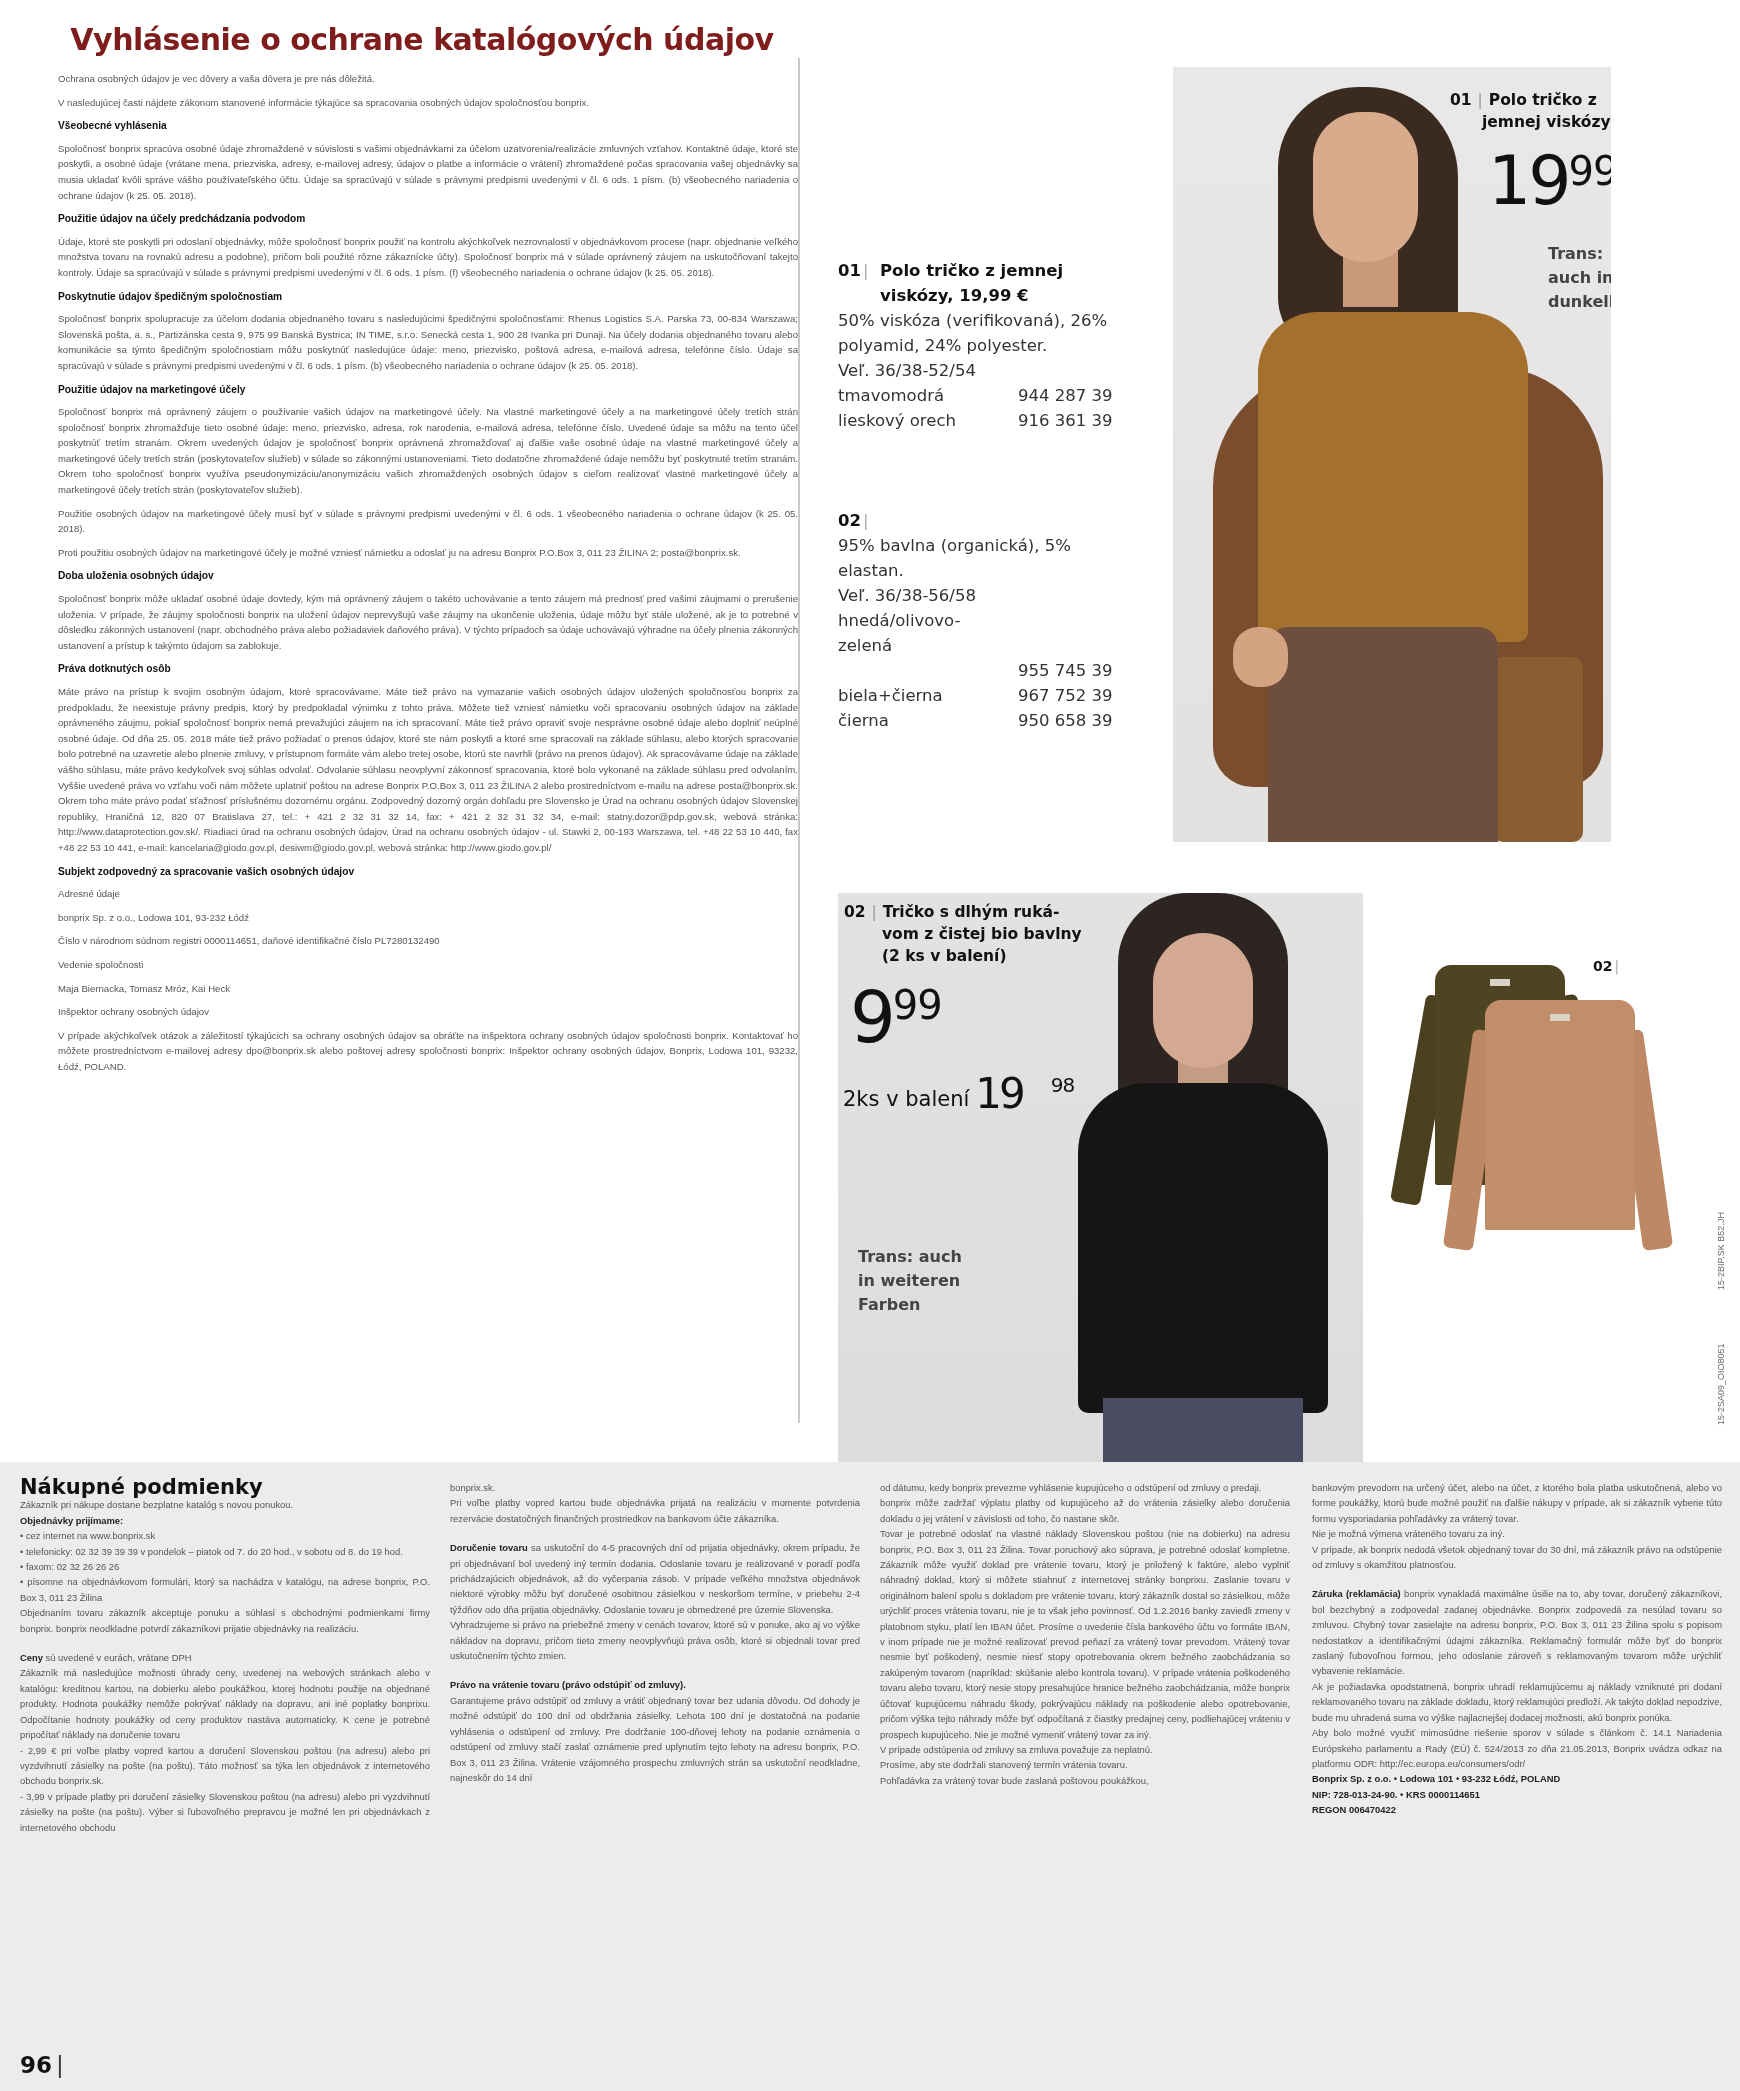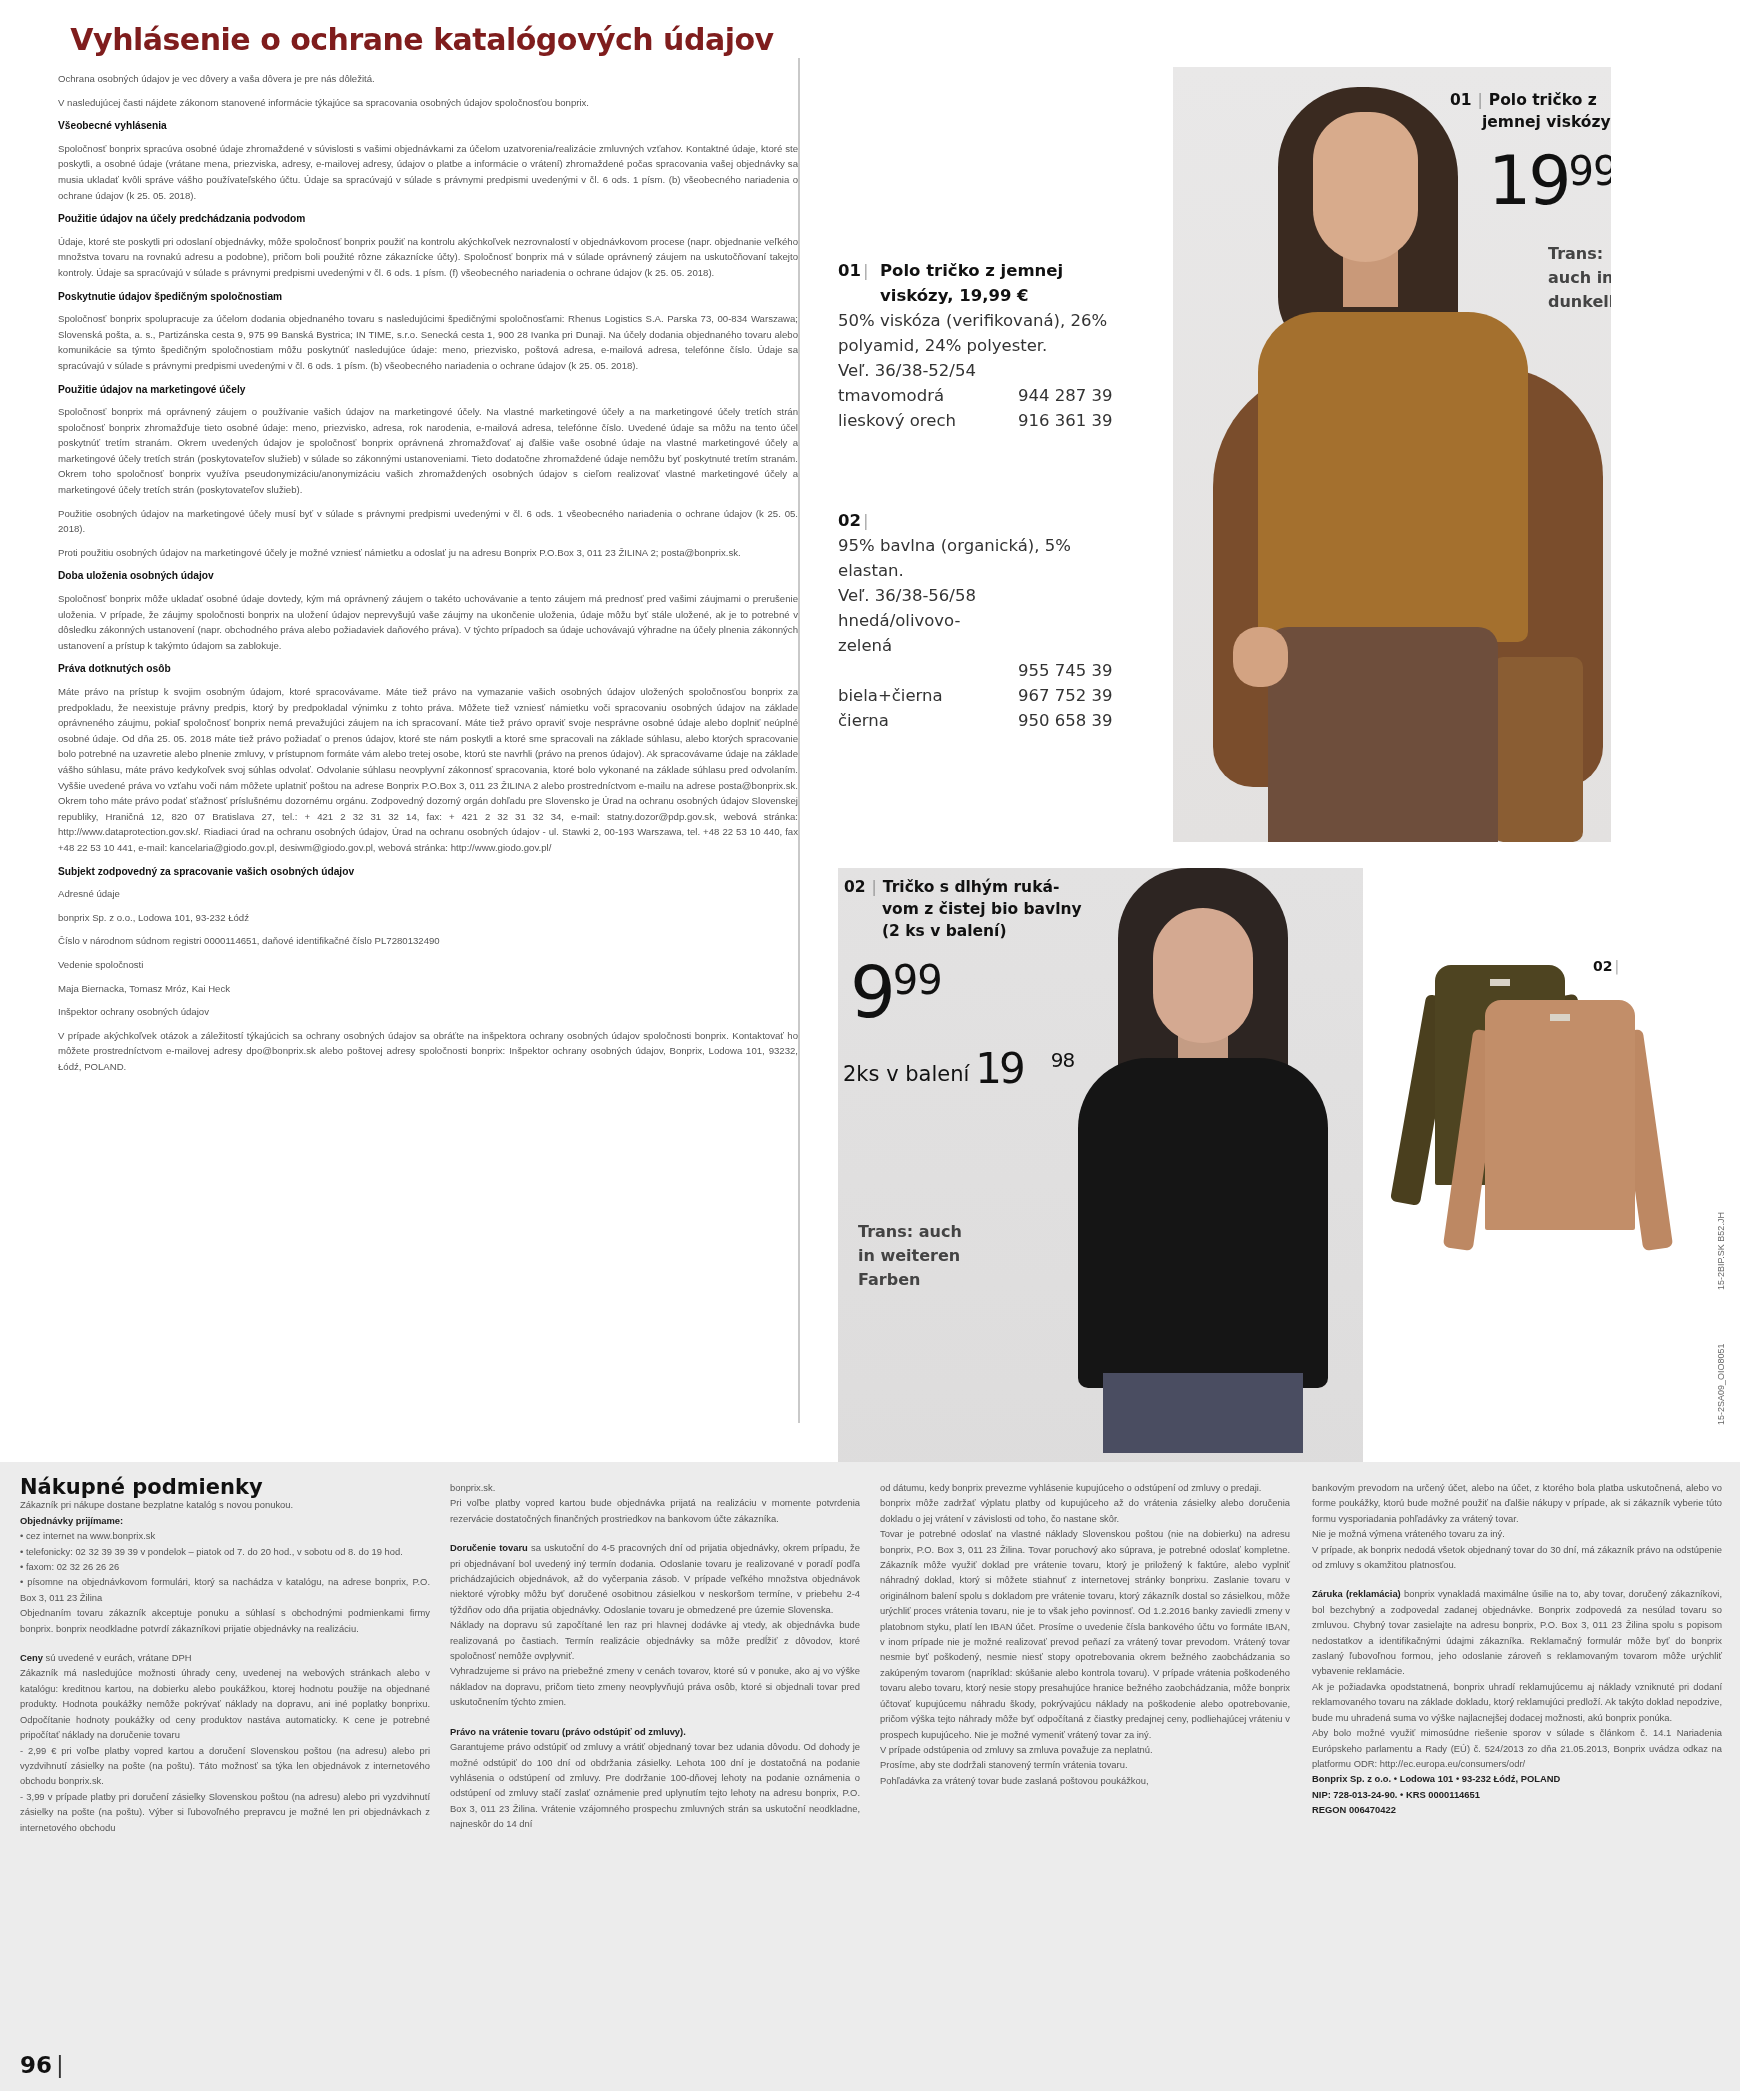--- a/index.html
+++ b/index.html
@@ -21,21 +21,21 @@
   .prod-text .num span.bar { color: #aaa; font-weight: normal; margin-left: 2px; }
   .prod-text .ttl { width: 260px; }
   .prod-text .desc { width: 310px; }
   .prod-text .variant { display: flex; }
   .prod-text .variant .color { width: 180px; }
   .prod-text .variant .code { width: 120px; }
 
   
   .photo { position: absolute; overflow: hidden; background: #e4e2e1; }
   .photo1 { left: 1173px; top: 67px; width: 438px; height: 775px; background: linear-gradient(180deg, #e9e8e8 0%, #e3e1e0 100%); }
-  .photo2 { left: 838px; top: 868px; width: 525px; height: 728px; background: linear-gradient(180deg, #e3e2e2 0%, #dcdbdb 100%); }
+  .photo2 { left: 838px; top: 893px; width: 525px; height: 728px; background: linear-gradient(180deg, #e3e2e2 0%, #dcdbdb 100%); }
 
   .figure-part { position: absolute; }
   
   .p1-hair { left: 105px; top: 20px; width: 180px; height: 270px; background: #3a2a20; border-radius: 80px 90px 40px 60px; }
   .p1-face { left: 140px; top: 45px; width: 105px; height: 150px; background: #d8ab8c; border-radius: 50px 50px 55px 55px; }
   .p1-neck { left: 170px; top: 180px; width: 55px; height: 60px; background: #c99979; }
   .p1-jacket { left: 40px; top: 300px; width: 390px; height: 420px; background: #7a4d2c; border-radius: 120px 110px 40px 40px; }
   .p1-shirt { left: 85px; top: 245px; width: 270px; height: 330px; background: #a4702e; border-radius: 60px 60px 10px 10px; }
   .p1-pants { left: 95px; top: 560px; width: 230px; height: 215px; background: #6e4e3c; border-radius: 20px 20px 0 0; }
   .p1-chair { left: 320px; top: 590px; width: 90px; height: 185px; background: #8a5d33; border-radius: 10px; }
@@ -261,21 +261,20 @@
     <p>Zákazník má nasledujúce možnosti úhrady ceny, uvedenej na webových stránkach alebo v katalógu: kreditnou kartou, na dobierku alebo poukážkou, ktorej hodnotu použije na objednané produkty. Hodnota poukážky nemôže pokrývať náklady na dopravu, ani iné poplatky bonprixu. Odpočítanie hodnoty poukážky od ceny produktov nastáva automaticky. K cene je potrebné pripočítať náklady na doručenie tovaru</p>
     <p>- 2,99 € pri voľbe platby vopred kartou a doručení Slovenskou poštou (na adresu) alebo pri vyzdvihnutí zásielky na pošte (na poštu). Táto možnosť sa týka len objednávok z internetového obchodu bonprix.sk.</p>
     <p>- 3,99 v prípade platby pri doručení zásielky Slovenskou poštou (na adresu) alebo pri vyzdvihnutí zásielky na pošte (na poštu). Výber si ľubovoľného prepravcu je možné len pri objednávkach z internetového obchodu</p>
   </div>
 
   <div class="terms-col" style="left:450px;">
     <p>bonprix.sk.</p>
     <p>Pri voľbe platby vopred kartou bude objednávka prijatá na realizáciu v momente potvrdenia rezervácie dostatočných finančných prostriedkov na bankovom účte zákazníka.</p>
     <div class="gap"></div>
     <p><b>Doručenie tovaru</b><span> sa uskutoční do 4-5 pracovných dní od prijatia objednávky, okrem prípadu, že pri objednávaní bol uvedený iný termín dodania. Odoslanie tovaru je realizované v poradí podľa prichádzajúcich objednávok, až do vyčerpania zásob. V prípade veľkého množstva objednávok niektoré výrobky môžu byť doručené osobitnou zásielkou v neskoršom termíne, v priebehu 2-4 týždňov odo dňa prijatia objednávky. Odoslanie tovaru je obmedzené pre územie Slovenska.</span></p>
-    <p>Náklady na dopravu sú započítané len raz pri hlavnej dodávke aj vtedy, ak objednávka bude realizovaná po častiach. Termín realizácie objednávky sa môže predĺžiť z dôvodov, ktoré spoločnosť nemôže ovplyvniť.</p>
     <p>Vyhradzujeme si právo na priebežné zmeny v cenách tovarov, ktoré sú v ponuke, ako aj vo výške nákladov na dopravu, pričom tieto zmeny neovplyvňujú práva osôb, ktoré si objednali tovar pred uskutočnením týchto zmien.</p>
     <div class="gap"></div>
     <p class="strong-line">Právo na vrátenie tovaru (právo odstúpiť od zmluvy).</p>
     <p>Garantujeme právo odstúpiť od zmluvy a vrátiť objednaný tovar bez udania dôvodu. Od dohody je možné odstúpiť do 100 dní od obdržania zásielky. Lehota 100 dní je dostatočná na podanie vyhlásenia o odstúpení od zmluvy. Pre dodržanie 100-dňovej lehoty na podanie oznámenia o odstúpení od zmluvy stačí zaslať oznámenie pred uplynutím tejto lehoty na adresu bonprix, P.O. Box 3, 011 23 Žilina. Vrátenie vzájomného prospechu zmluvných strán sa uskutoční neodkladne, najneskôr do 14 dní</p>
   </div>
 
   <div class="terms-col" style="left:880px;">
     <p>od dátumu, kedy bonprix prevezme vyhlásenie kupujúceho o odstúpení od zmluvy o predaji.</p>
     <p>bonprix môže zadržať výplatu platby od kupujúceho až do vrátenia zásielky alebo doručenia dokladu o jej vrátení v závislosti od toho, čo nastane skôr.</p>
     <p>Tovar je potrebné odoslať na vlastné náklady Slovenskou poštou (nie na dobierku) na adresu bonprix, P.O. Box 3, 011 23 Žilina. Tovar poruchový ako súprava, je potrebné odoslať kompletne. Zákazník môže využiť doklad pre vrátenie tovaru, ktorý je priložený k faktúre, alebo vyplniť náhradný doklad, ktorý si môžete stiahnuť z internetovej stránky bonprixu. Zaslanie tovaru v originálnom balení spolu s dokladom pre vrátenie tovaru, ktorý zákazník dostal so zásielkou, môže urýchliť proces vrátenia tovaru, nie je to však jeho povinnosť. Od 1.2.2016 banky zaviedli zmeny v platobnom styku, platí len IBAN účet. Prosíme o uvedenie čísla bankového účtu vo formáte IBAN, v inom prípade nie je možné realizovať prevod peňazí za vrátený tovar prevodom. Vrátený tovar nesmie byť poškodený, nesmie niesť stopy opotrebovania okrem bežného zaobchádzania so zakúpeným tovarom (napríklad: skúšanie alebo kontrola tovaru). V prípade vrátenia poškodeného tovaru alebo tovaru, ktorý nesie stopy presahujúce hranice bežného zaobchádzania, môže bonprix účtovať kupujúcemu náhradu škody, pokrývajúcu náklady na poškodenie alebo opotrebovanie, pričom výška tejto náhrady môže byť odpočítaná z čiastky predajnej ceny, podliehajúcej vráteniu v prospech kupujúceho. Nie je možné vymeniť vrátený tovar za iný.</p>

